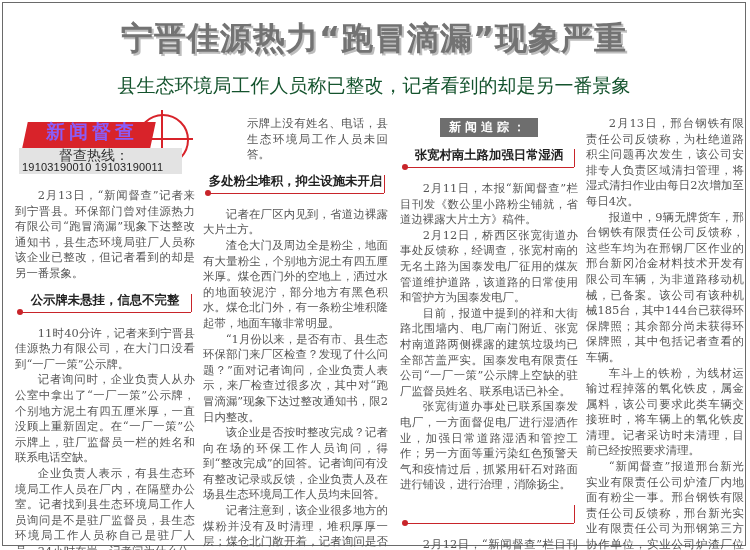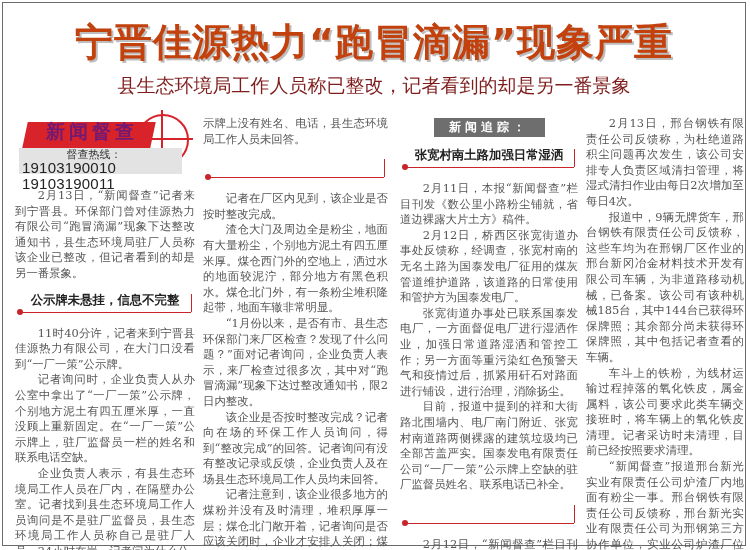--- a/index.html
+++ b/index.html
@@ -1,44 +1,44 @@
 <!DOCTYPE html>
 <html><head>
 <meta charset="utf-8">
 <style>
   html, body { margin: 0; padding: 0; background: #ffffff; }
   body { width: 750px; height: 550px; overflow: hidden; font-family: "DejaVu Serif", serif; color: #4a4a4a; }
   .frame { position: absolute; left: 2px; top: 2px; width: 744px; height: 544px; border: 1px solid #6a6a6a; box-sizing: border-box; background: #fff; }
-  .headline { position: absolute; left: 0; top: 14px; width: 100%; text-align: center; font-family: "DejaVu Sans", sans-serif; font-weight: bold; font-size: 38px; color: #c2410c; letter-spacing: 1px; text-shadow: 2px 2px 0 #bdbdbd; }
-  .subhead { position: absolute; left: 0; top: 70px; width: 100%; text-align: center; font-family: "DejaVu Sans", sans-serif; font-size: 19px; color: #7f1d1d; }
+  .headline { position: absolute; left: 0; top: 14px; width: 100%; text-align: center; font-family: "DejaVu Sans", sans-serif; font-weight: bold; font-size: 32px; color: #737373; letter-spacing: 1px; text-shadow: 2px 2px 0 #bdbdbd; }
+  .subhead { position: absolute; left: 0; top: 70px; width: 100%; text-align: center; font-family: "DejaVu Sans", sans-serif; font-size: 19px; color: #14532d; }
   .col { position: absolute; top: 115px; font-size: 11.4px; line-height: 15.6px; text-align: justify; color: #555; }
   .col p { margin: 0; text-indent: 2em; }
-  .col p.noindent { text-indent: 0; }
+  .col p.noindent { text-indent: 0; margin-left: 44px; }
   .c1 { left: 12px; width: 180px; }
   .c2 { left: 200px; width: 185px; top: 113px; }
   .c3 { left: 397px; width: 178px; }
   .c4 { left: 583px; width: 158px; top: 113px; }
 
   .badge { position: relative; width: 170px; height: 56px; margin-left: 4px; margin-bottom: 14px; }
   .badge-red { position: absolute; left: 6px; top: 4px; width: 128px; height: 26px; background: #d8232a; transform: skewX(-12deg); }
-  .badge-title { position: absolute; left: 10px; top: 6px; width: 126px; text-align: center; font-family: "DejaVu Sans", sans-serif; font-weight: bold; font-size: 19px; color: #701a75; letter-spacing: 4px; }
+  .badge-title { position: absolute; left: 10px; top: 6px; width: 126px; text-align: center; font-family: "DejaVu Sans", sans-serif; font-weight: bold; font-size: 19px; color: #8b5cf6; letter-spacing: 4px; }
   .badge-ring { position: absolute; left: 118px; top: -4px; width: 48px; height: 48px; border: 2px solid #d8232a; border-radius: 50%; }
   .badge-ring::before { content: ""; position: absolute; left: 22px; top: -6px; width: 2px; height: 60px; background: #d8232a; }
   .badge-ring::after { content: ""; position: absolute; left: -6px; top: 22px; width: 60px; height: 2px; background: #d8232a; }
   .badge-grey { position: absolute; left: 0; top: 30px; width: 163px; height: 26px; background: #e3e3e3; }
-  .hotline-label { position: absolute; left: 0; top: 30px; width: 150px; text-align: center; font-family: Liberation Mono, monospace; font-size: 11px; color: #333; }
-  .hotline-nums { position: absolute; left: 3px; top: 42px; width: 160px; font-family: "Liberation Sans", sans-serif; font-size: 15px; color: #222; letter-spacing: 0.2px; }
+  .hotline-label { position: absolute; left: 0; top: 30px; width: 150px; text-align: center; font-family: Liberation Sans, sans-serif; font-size: 14px; color: #333; }
+  .hotline-nums { position: absolute; left: 3px; top: 42px; width: 160px; font-family: "Liberation Sans", sans-serif; font-size: 11px; color: #222; letter-spacing: 0.2px; }
 
   .subtitle { position: relative; margin: 8px 0 10px 0; height: 26px; }
   .subtitle span.txt { display: block; font-family: "DejaVu Sans", sans-serif; font-weight: bold; font-size: 12.4px; color: #222; text-align: center; line-height: 20px; }
   .subtitle .line { position: absolute; left: 6px; right: 4px; top: 22px; height: 1px; background: #c8242a; }
   .subtitle .dot { position: absolute; left: 2px; top: 19px; width: 6px; height: 6px; border-radius: 50%; background: #c8242a; }
   .subtitle .hook { position: absolute; right: 3px; top: 4px; width: 1px; height: 18px; background: #c8242a; }
 
-  .track { width: 111px; margin: 0 auto 6px auto; background: #6e6e6e; color: #fff; font-family: "DejaVu Sans", sans-serif; font-weight: bold; font-size: 12px; text-align: center; letter-spacing: 4px; line-height: 19px; }
+  .track { width: 98px; margin: 0 auto 6px auto; background: #6e6e6e; color: #fff; font-family: "DejaVu Sans", sans-serif; font-weight: bold; font-size: 12px; text-align: center; letter-spacing: 4px; line-height: 19px; }
 </style>
 </head>
 <body>
 
 <div class="frame">
   <div class="headline">宁晋佳源热力“跑冒滴漏”现象严重</div>
   <div class="subhead">县生态环境局工作人员称已整改，记者看到的却是另一番景象</div>
 
   <div class="col c1">
     <div class="badge">
@@ -57,43 +57,44 @@
       <span class="hook"></span>
     </div>
     <p>11时40分许，记者来到宁晋县佳源热力有限公司，在大门口没看到“一厂一策”公示牌。</p>
     <p>记者询问时，企业负责人从办公室中拿出了“一厂一策”公示牌，个别地方泥土有四五厘米厚，一直没顾上重新固定。在“一厂一策”公示牌上，驻厂监督员一栏的姓名和联系电话空缺。</p>
     <p>企业负责人表示，有县生态环境局工作人员在厂内，在隔壁办公室。记者找到县生态环境局工作人员询问是不是驻厂监督员，县生态环境局工作人员称自己是驻厂人员，24小时在岗。记者问为什么公</p>
   </div>
 
   <div class="col c2">
     <p class="noindent">示牌上没有姓名、电话，县生态环境局工作人员未回答。</p>
     <div class="subtitle">
+      <span class="txt">多处粉尘堆积，抑尘设施未开启</span>
       <span class="line"></span>
       <span class="dot"></span>
       <span class="hook"></span>
     </div>
-    <p>记者在厂区内见到，该企业是否按时整改完成。</p>
+    <p>记者在厂区内见到，省道边裸露大片土方。</p>
     <p>渣仓大门及周边全是粉尘，地面有大量粉尘，个别地方泥土有四五厘米厚。煤仓西门外的空地上，洒过水的地面较泥泞，部分地方有黑色积水。煤仓北门外，有一条粉尘堆积隆起带，地面车辙非常明显。</p>
     <p>“1月份以来，是否有市、县生态环保部门来厂区检查？发现了什么问题？”面对记者询问，企业负责人表示，来厂检查过很多次，其中对“跑冒滴漏”现象下达过整改通知书，限2日内整改。</p>
     <p>该企业是否按时整改完成？记者向在场的环保工作人员询问，得到“整改完成”的回答。记者询问有没有整改记录或反馈，企业负责人及在场县生态环境局工作人员均未回答。</p>
     <p>记者注意到，该企业很多地方的煤粉并没有及时清理，堆积厚厚一层；煤仓北门敞开着，记者询问是否应该关闭时，企业才安排人关闭；煤仓内喷雾抑尘设施并未开启。</p>
   </div>
 
   <div class="col c3">
     <div class="track">新闻追踪：</div>
     <div class="subtitle">
       <span class="txt">张宽村南土路加强日常湿洒</span>
       <span class="line"></span>
       <span class="dot"></span>
       <span class="hook"></span>
     </div>
     <p>2月11日，本报“新闻督查”栏目刊发《数公里小路粉尘铺就，省道边裸露大片土方》稿件。</p>
     <p>2月12日，桥西区张宽街道办事处反馈称，经调查，张宽村南的无名土路为国泰发电厂征用的煤灰管道维护道路，该道路的日常使用和管护方为国泰发电厂。</p>
+    <p>目前，报道中提到的祥和大街路北围墙内、电厂南门附近、张宽村南道路两侧裸露的建筑垃圾均已全部苫盖严实。国泰发电有限责任公司“一厂一策”公示牌上空缺的驻厂监督员姓名、联系电话已补全。</p>
     <p>张宽街道办事处已联系国泰发电厂，一方面督促电厂进行湿洒作业，加强日常道路湿洒和管控工作；另一方面等重污染红色预警天气和疫情过后，抓紧用矸石对路面进行铺设，进行治理，消除扬尘。</p>
-    <p>目前，报道中提到的祥和大街路北围墙内、电厂南门附近、张宽村南道路两侧裸露的建筑垃圾均已全部苫盖严实。国泰发电有限责任公司“一厂一策”公示牌上空缺的驻厂监督员姓名、联系电话已补全。</p>
     <div class="subtitle">
       <span class="line"></span>
       <span class="dot"></span>
       <span class="hook"></span>
     </div>
     <p>2月12日，“新闻督查”栏目刊发《邢钢厂区有无牌照货车行驶，新光实业炉渣厂地面有粉尘》稿件。</p>
   </div>
 
   <div class="col c4">
     <p>2月13日，邢台钢铁有限责任公司反馈称，为杜绝道路积尘问题再次发生，该公司安排专人负责区域清扫管理，将湿式清扫作业由每日2次增加至每日4次。</p>

